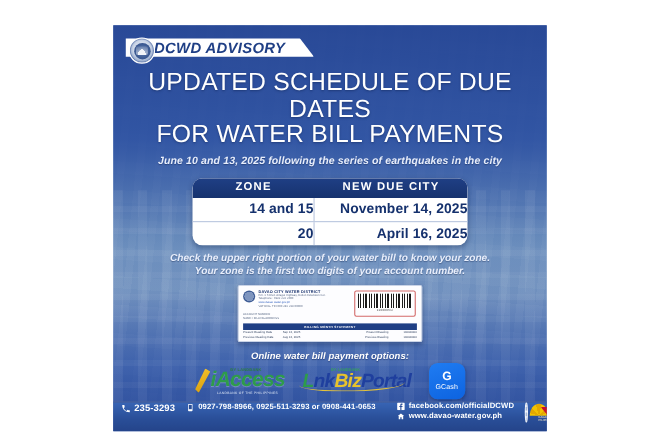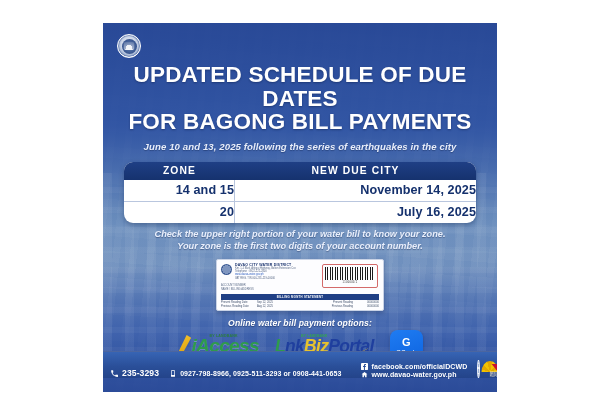--- a/index.html
+++ b/index.html
@@ -56,34 +56,34 @@
     transform:translate(-50%,-50%);
     background:
       radial-gradient(ellipse at 50% 100%, rgba(255,255,255,.85) 0 45%, transparent 46%),
       linear-gradient(0deg, rgba(255,255,255,.55), rgba(255,255,255,.15));
     border-radius:2px;
   }
 
   
   .headline{
     margin:40px 14px 2px 14px; text-align:center; color:#ffffff;
-    font-size:22.5px; line-height:23.5px; font-weight:bold; letter-spacing:.2px;
+    font-size:22.5px; line-height:23.5px; font-weight:normal; letter-spacing:.2px;
     text-shadow:0 1px 2px rgba(10,28,70,.45);
   }
   .headline .l2{ display:block; }
 
   .subhead{
     margin:7px 26px 0 26px; text-align:center; color:#e8eefb;
     font-size:9.6px; line-height:12.4px; font-style:italic; font-weight:bold;
     letter-spacing:.1px; text-shadow:0 1px 1px rgba(10,28,70,.4);
   }
 
   
   .table-card{
-    margin:9px auto 0 auto; width:352px; border-radius:9px; overflow:hidden;
+    margin:9px auto 0 auto; width:250px; border-radius:9px; overflow:hidden;
     background:#ffffff; box-shadow:0 2px 5px rgba(10,28,70,.35);
   }
   .thead{ display:flex; background:linear-gradient(180deg,#1f3f85,#16326e); }
   .thead div{
     flex:1; text-align:center; color:#ffffff; font-size:10.3px; font-weight:bold;
     letter-spacing:1.1px; padding:3.5px 0 4px;
   }
   .thead .c1{ flex:0 0 111px; }
   .trow{ display:flex; border-bottom:1px solid #b9c6de; }
   .trow:last-child{ border-bottom:none; }
@@ -181,24 +181,24 @@
     width:33px; height:33px; border-radius:8px;
     background:linear-gradient(160deg,#1f7cf2 0%, #0d63e0 100%);
     display:flex; flex-direction:column; align-items:center; justify-content:center;
     box-shadow:0 1px 3px rgba(8,30,80,.4);
   }
   .gc-mark{ font-size:11px; font-weight:bold; color:#ffffff; line-height:11px; letter-spacing:-.5px; }
   .gc-word{ font-size:6.4px; color:#ffffff; margin-top:1px; letter-spacing:.1px; }
 
   
   .footer{
-    position:absolute; left:0; bottom:14px; width:100%; height:27px;
+    position:absolute; left:0; bottom:0; width:100%; height:27px;
     background:linear-gradient(180deg,#3764b4 0%, #2a4f99 55%, #24448a 100%);
     border-top:1px solid rgba(255,255,255,.18);
-    display:flex; align-items:flex-end; padding:0 7px; gap:10px;
+    display:flex; align-items:flex-start; padding:0 7px; gap:10px;
   }
   .fi{ display:flex; align-items:center; gap:3px; }
   .fi-text{ color:#ffffff; font-size:7px; font-weight:bold; letter-spacing:.1px; white-space:nowrap; }
   .fi-text.big{ font-size:8.6px; }
   .ic{ display:inline-flex; align-items:center; justify-content:center; flex:0 0 auto; }
   .ic svg{ display:block; }
   .spacer{ flex:1; }
   .fstack{ display:flex; flex-direction:column; gap:1.5px; }
   .foot-seal{
     width:18px; height:18px; border-radius:50%;
@@ -225,43 +225,46 @@
 <body>
 
 <div class="canvas">
 
   <div class="poster">
 
     <div class="ribbon-wrap">
       <div class="seal">
         <div class="seal-inner"></div>
       </div>
+      <div class="ribbon">
+        <span class="ribbon-text">DCWD ADVISORY</span>
+      </div>
     </div>
 
     <div class="headline">
       <span>UPDATED SCHEDULE OF DUE DATES</span>
-      <span class="l2">FOR BAGONG BILL PAYMENTS</span>
+      <span class="l2">FOR WATER BILL PAYMENTS</span>
     </div>
 
     <div class="subhead">
       <div>June 10 and 13, 2025 following the series of earthquakes in the city</div>
     </div>
 
     <div class="table-card">
       <div class="thead">
         <div class="c1">ZONE</div>
         <div>NEW DUE CITY</div>
       </div>
       <div class="trow">
         <div class="c1">14 and 15</div>
         <div>November 14, 2025</div>
       </div>
       <div class="trow">
         <div class="c1">20</div>
-        <div>July 16, 2025</div>
+        <div>April 16, 2025</div>
       </div>
     </div>
 
     <div class="note">
       <div>Check the upper right portion of your water bill to know your zone.</div>
       <div>Your zone is the first two digits of your account number.</div>
     </div>
 
     <div class="bill">
       <div class="bill-top">

